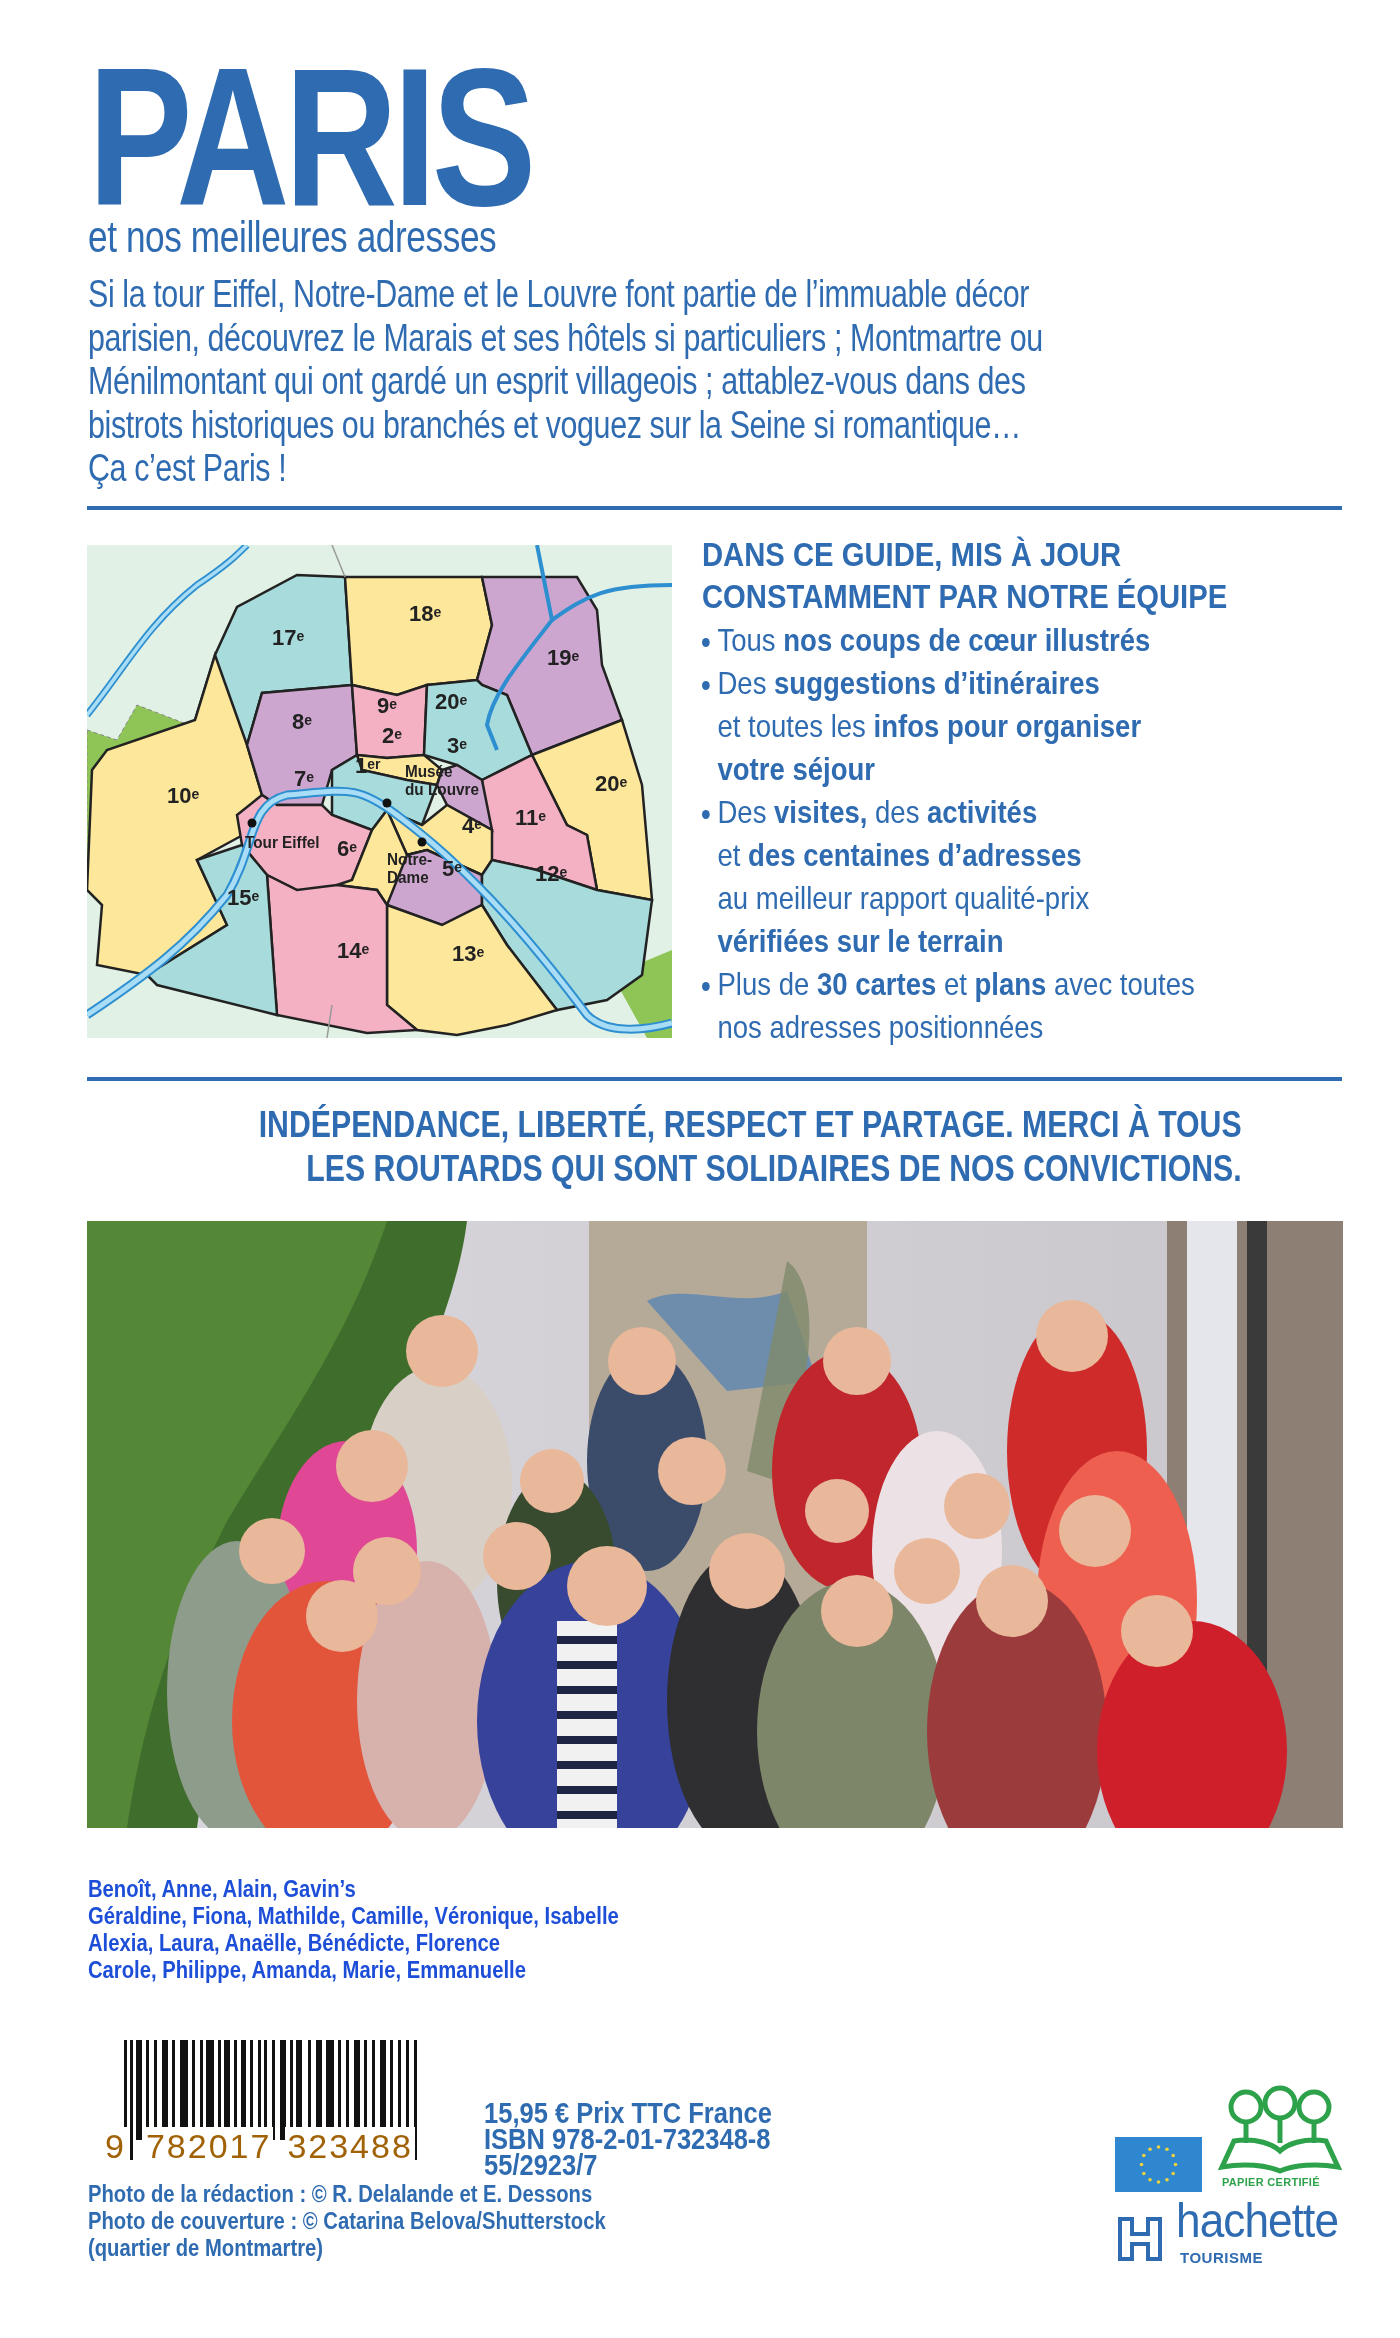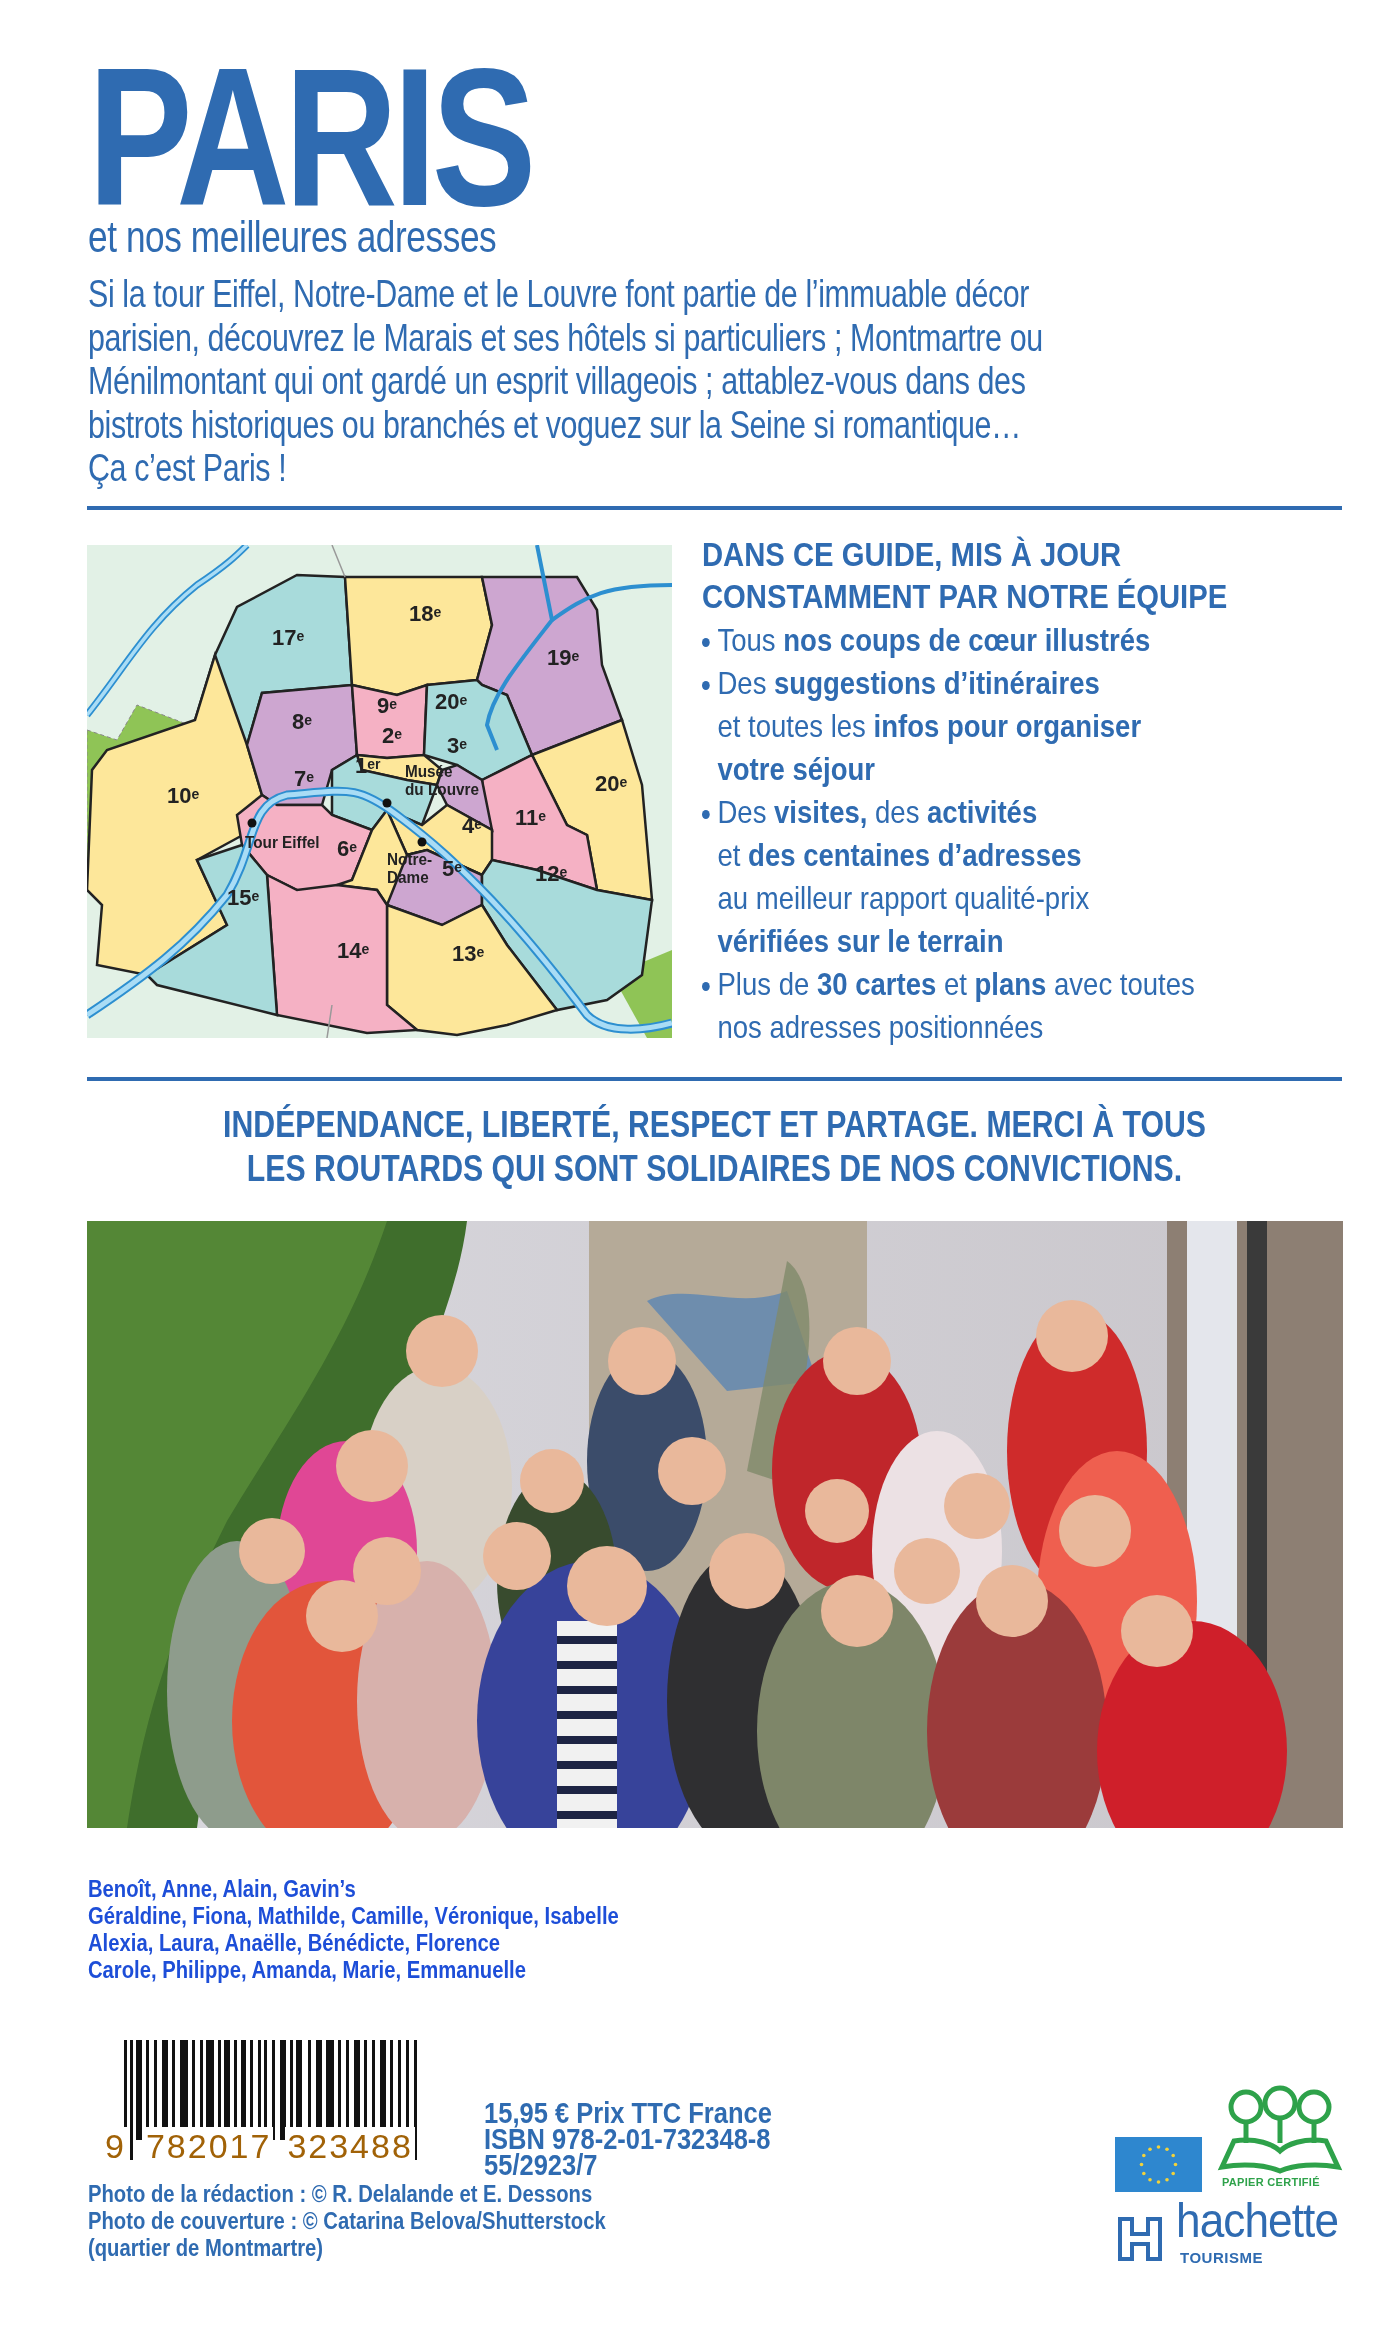--- a/index.html
+++ b/index.html
@@ -57,21 +57,21 @@
   }
   .features li .ln { display: block; white-space: nowrap; }
   .features li::before {
     content: ""; position: absolute; left: 0; top: 19px;
     width: 9px; height: 9px; border-radius: 50%; background: #2f6bb1;
   }
   .features b { font-weight: 700; }
 
   
   .manifesto {
-    left: 87px; top: 1103px; width: 1255px; text-align: center;
+    left: 87px; top: 1103px; width: 1255px; text-align: right;
     font-weight: 700; font-size: 36px; line-height: 44px; color: #2f6bb1;
   }
   .manifesto .line { display: block; white-space: nowrap; transform: scaleX(0.84); transform-origin: center top; }
 
   
   .photo { left: 87px; top: 1221px; width: 1256px; height: 607px; overflow: hidden; background: #cfcfd1; }
 
   
   .names { left: 88px; top: 1876px; font-weight: 700; font-size: 23px; line-height: 27px; color: #1d4ed8; }
   .names .line { display: block; white-space: nowrap; transform: scaleX(0.88); transform-origin: left top; }

